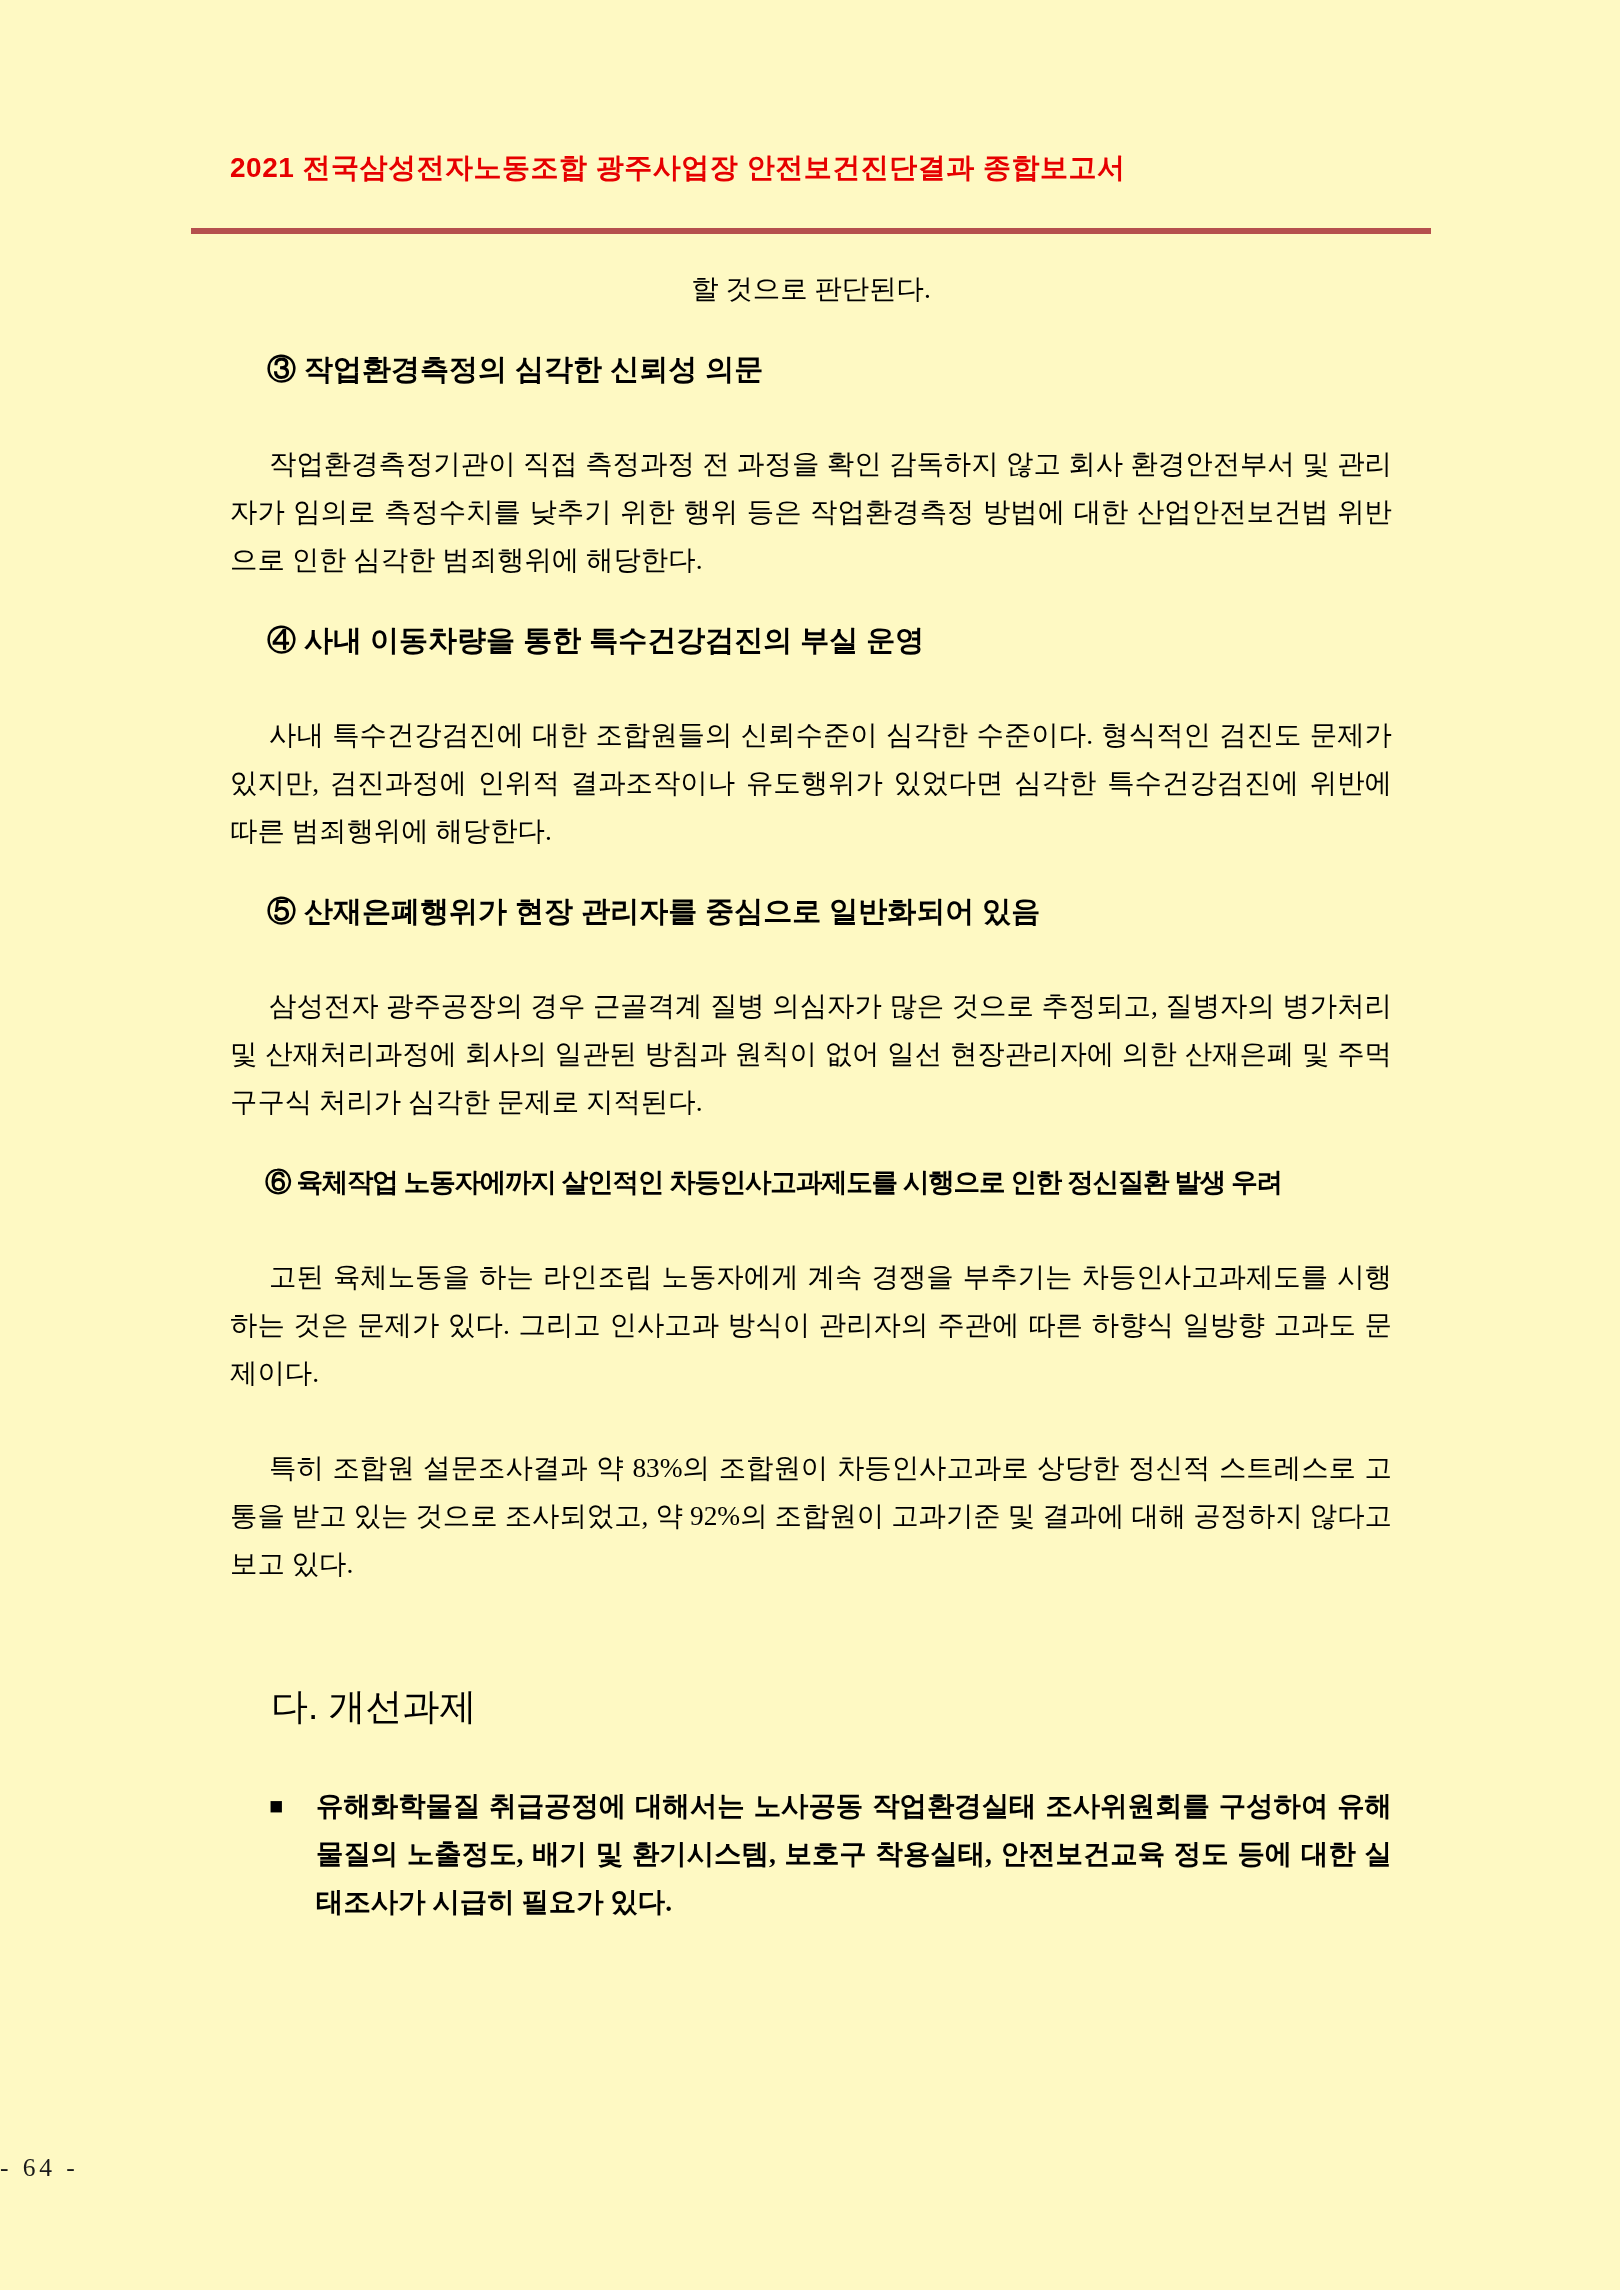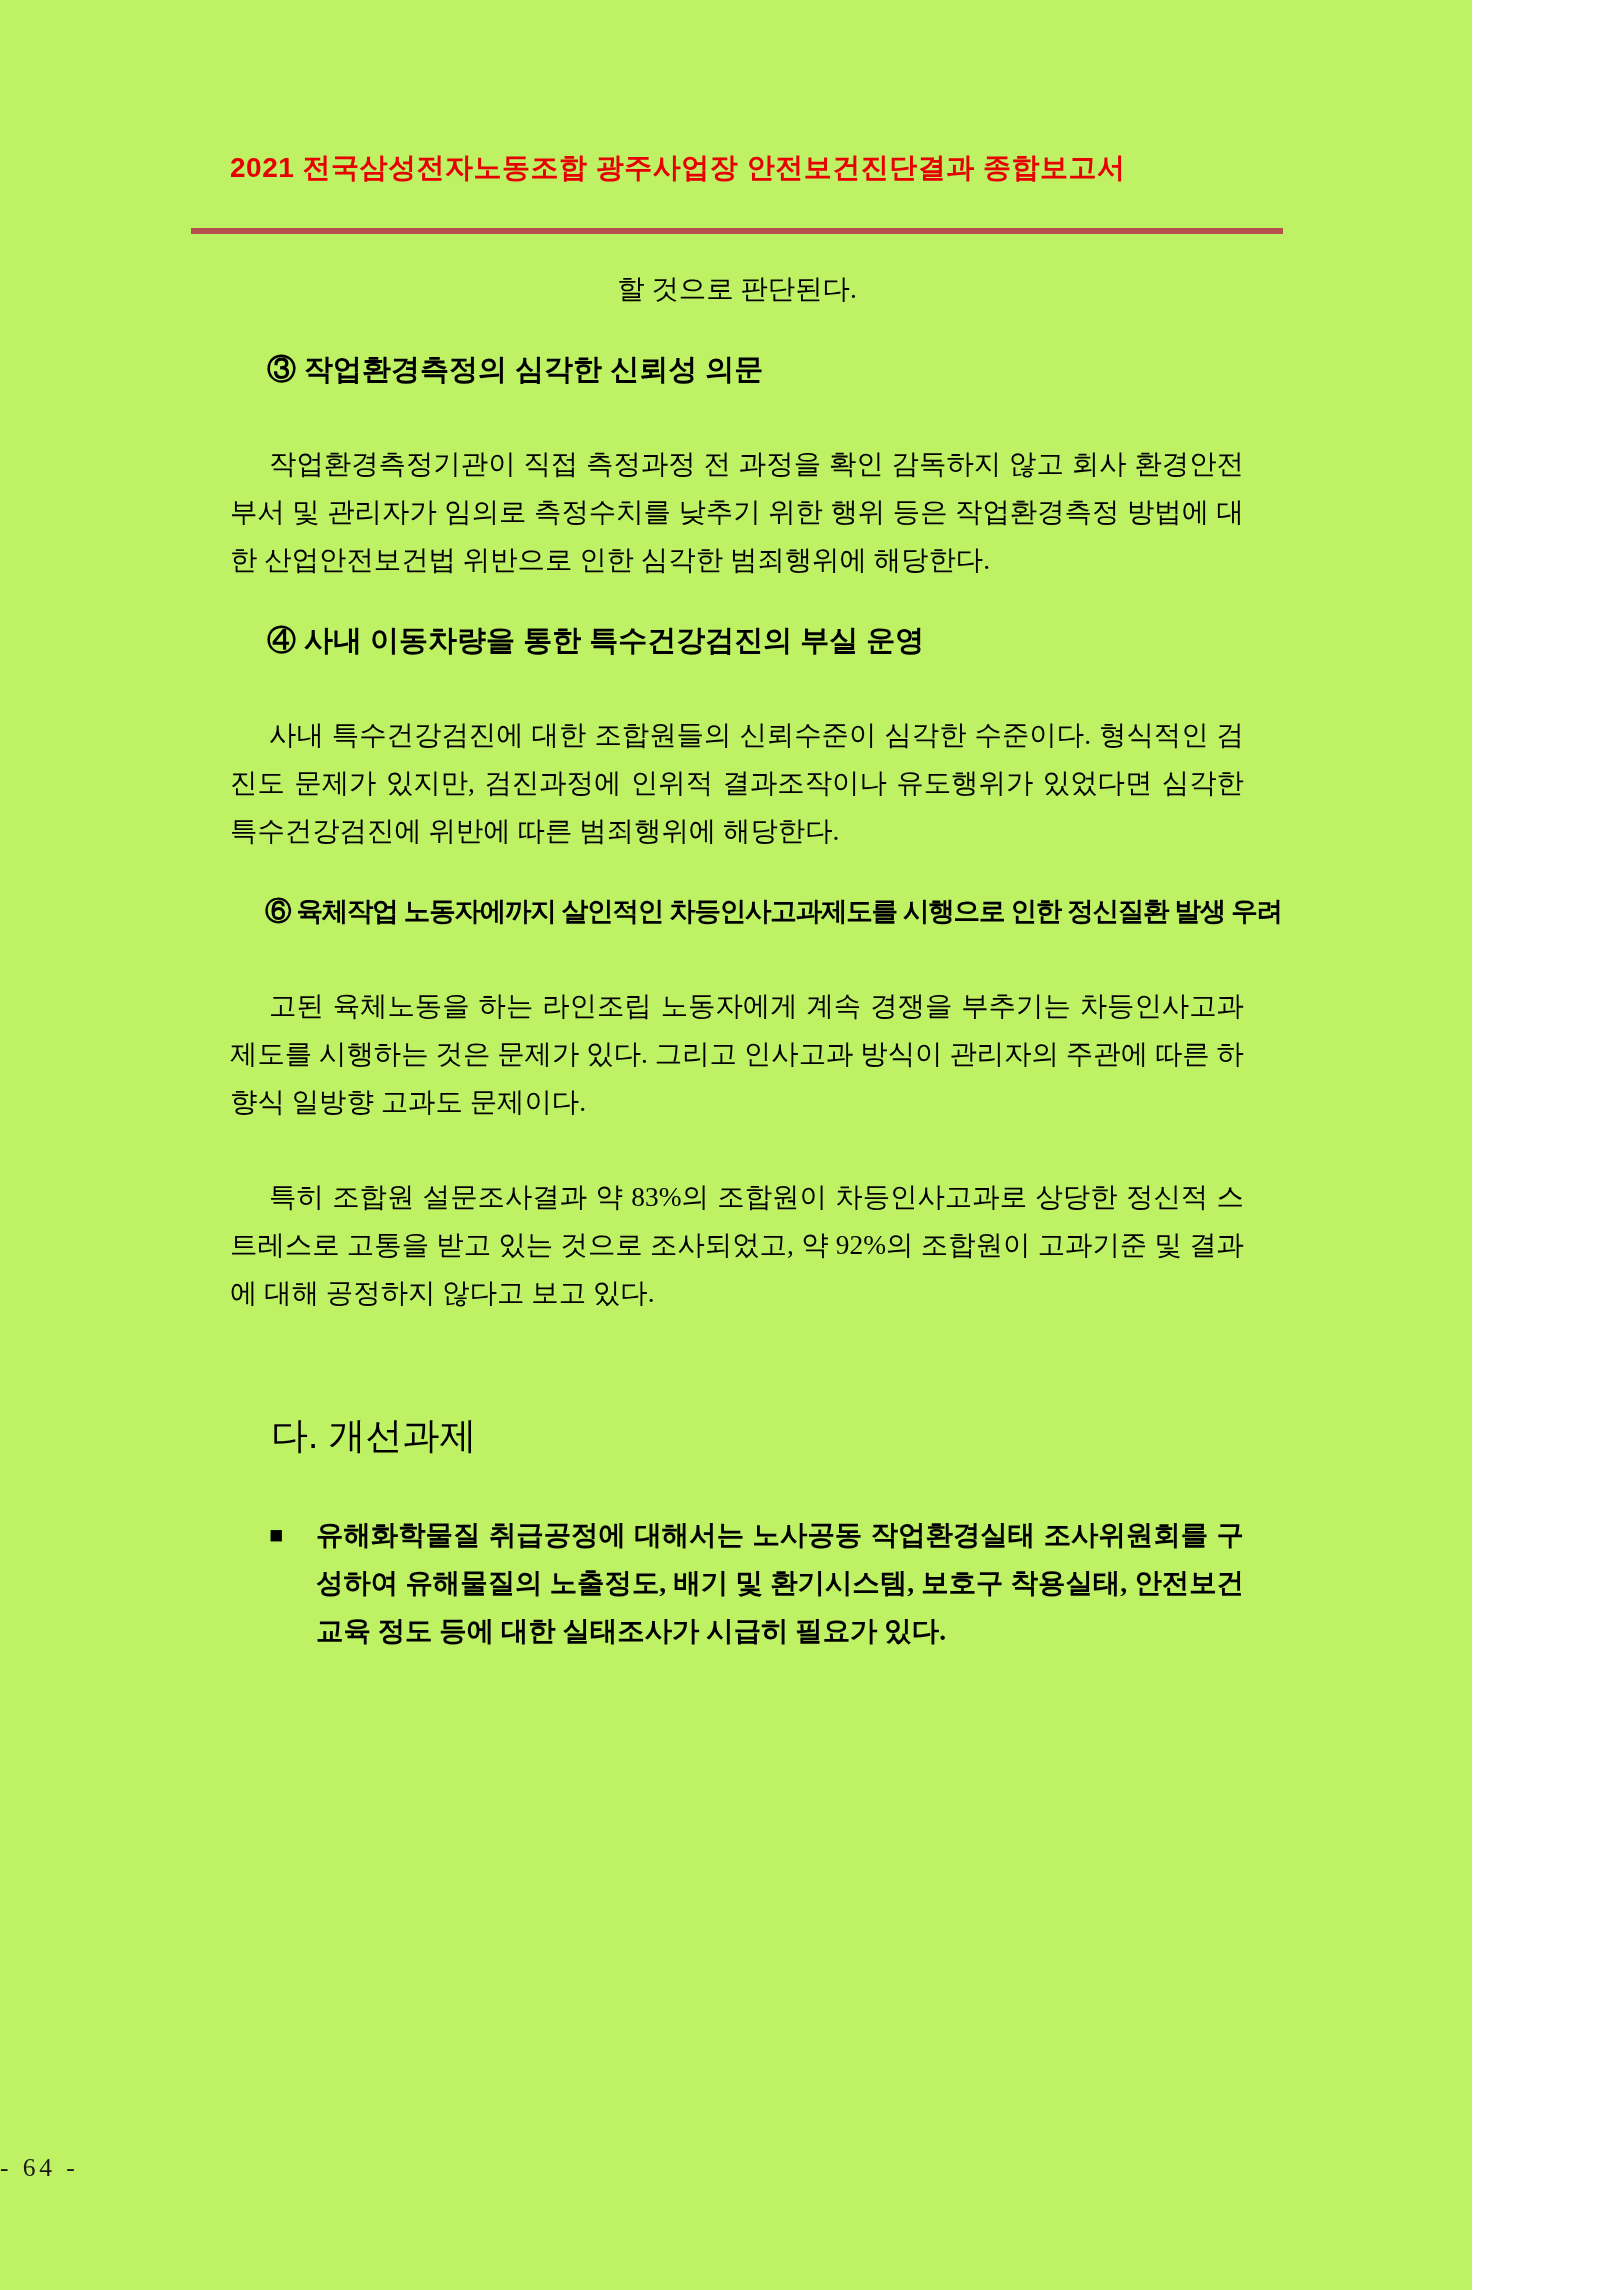--- a/index.html
+++ b/index.html
@@ -1,20 +1,20 @@
 <!DOCTYPE html>
 <html lang="ko"><head>
 <meta charset="utf-8">
 <style>
   html, body { margin: 0; padding: 0; background: #ffffff; }
   .page {
     position: relative;
-    width: 1472px;
+    width: 1620px;
     height: 2291px;
-    background: #bef264;
+    background: #fef9c3;
     overflow: hidden;
     box-sizing: border-box;
     padding: 149px 228px 0 230px;
     font-family: "Liberation Serif", serif;
     color: #000000;
   }
   .doc-header {
     font-family: "Liberation Sans", sans-serif;
     font-weight: bold;
     font-size: 28px;
@@ -102,20 +102,24 @@
     <section>
       <h3 class="sub-heading">③ 작업환경측정의 심각한 신뢰성 의문</h3>
       <p class="body-par">작업환경측정기관이 직접 측정과정 전 과정을 확인 감독하지 않고 회사 환경안전부서 및 관리자가 임의로 측정수치를 낮추기 위한 행위 등은 작업환경측정 방법에 대한 산업안전보건법 위반으로 인한 심각한 범죄행위에 해당한다.</p>
     </section>
 
     <section>
       <h3 class="sub-heading">④ 사내 이동차량을 통한 특수건강검진의 부실 운영</h3>
       <p class="body-par">사내 특수건강검진에 대한 조합원들의 신뢰수준이 심각한 수준이다. 형식적인 검진도 문제가 있지만, 검진과정에 인위적 결과조작이나 유도행위가 있었다면 심각한 특수건강검진에 위반에 따른 범죄행위에 해당한다.</p>
     </section>
 
+    <section>
+      <h3 class="sub-heading">⑤ 산재은폐행위가 현장 관리자를 중심으로 일반화되어 있음</h3>
+      <p class="body-par">삼성전자 광주공장의 경우 근골격계 질병 의심자가 많은 것으로 추정되고, 질병자의 병가처리 및 산재처리과정에 회사의 일관된 방침과 원칙이 없어 일선 현장관리자에 의한 산재은폐 및 주먹구구식 처리가 심각한 문제로 지적된다.</p>
+    </section>
 
     <section>
       <h3 class="sub-heading long">⑥ 육체작업 노동자에까지 살인적인 차등인사고과제도를 시행으로 인한 정신질환 발생 우려</h3>
       <p class="body-par">고된 육체노동을 하는 라인조립 노동자에게 계속 경쟁을 부추기는 차등인사고과제도를 시행하는 것은 문제가 있다. 그리고 인사고과 방식이 관리자의 주관에 따른 하향식 일방향 고과도 문제이다.</p>
       <p class="body-par">특히 조합원 설문조사결과 약 83%의 조합원이 차등인사고과로 상당한 정신적 스트레스로 고통을 받고 있는 것으로 조사되었고, 약 92%의 조합원이 고과기준 및 결과에 대해 공정하지 않다고 보고 있다.</p>
     </section>
 
     <section>
       <h2 class="section-heading">다. 개선과제</h2>
       <div class="bullet-item">

